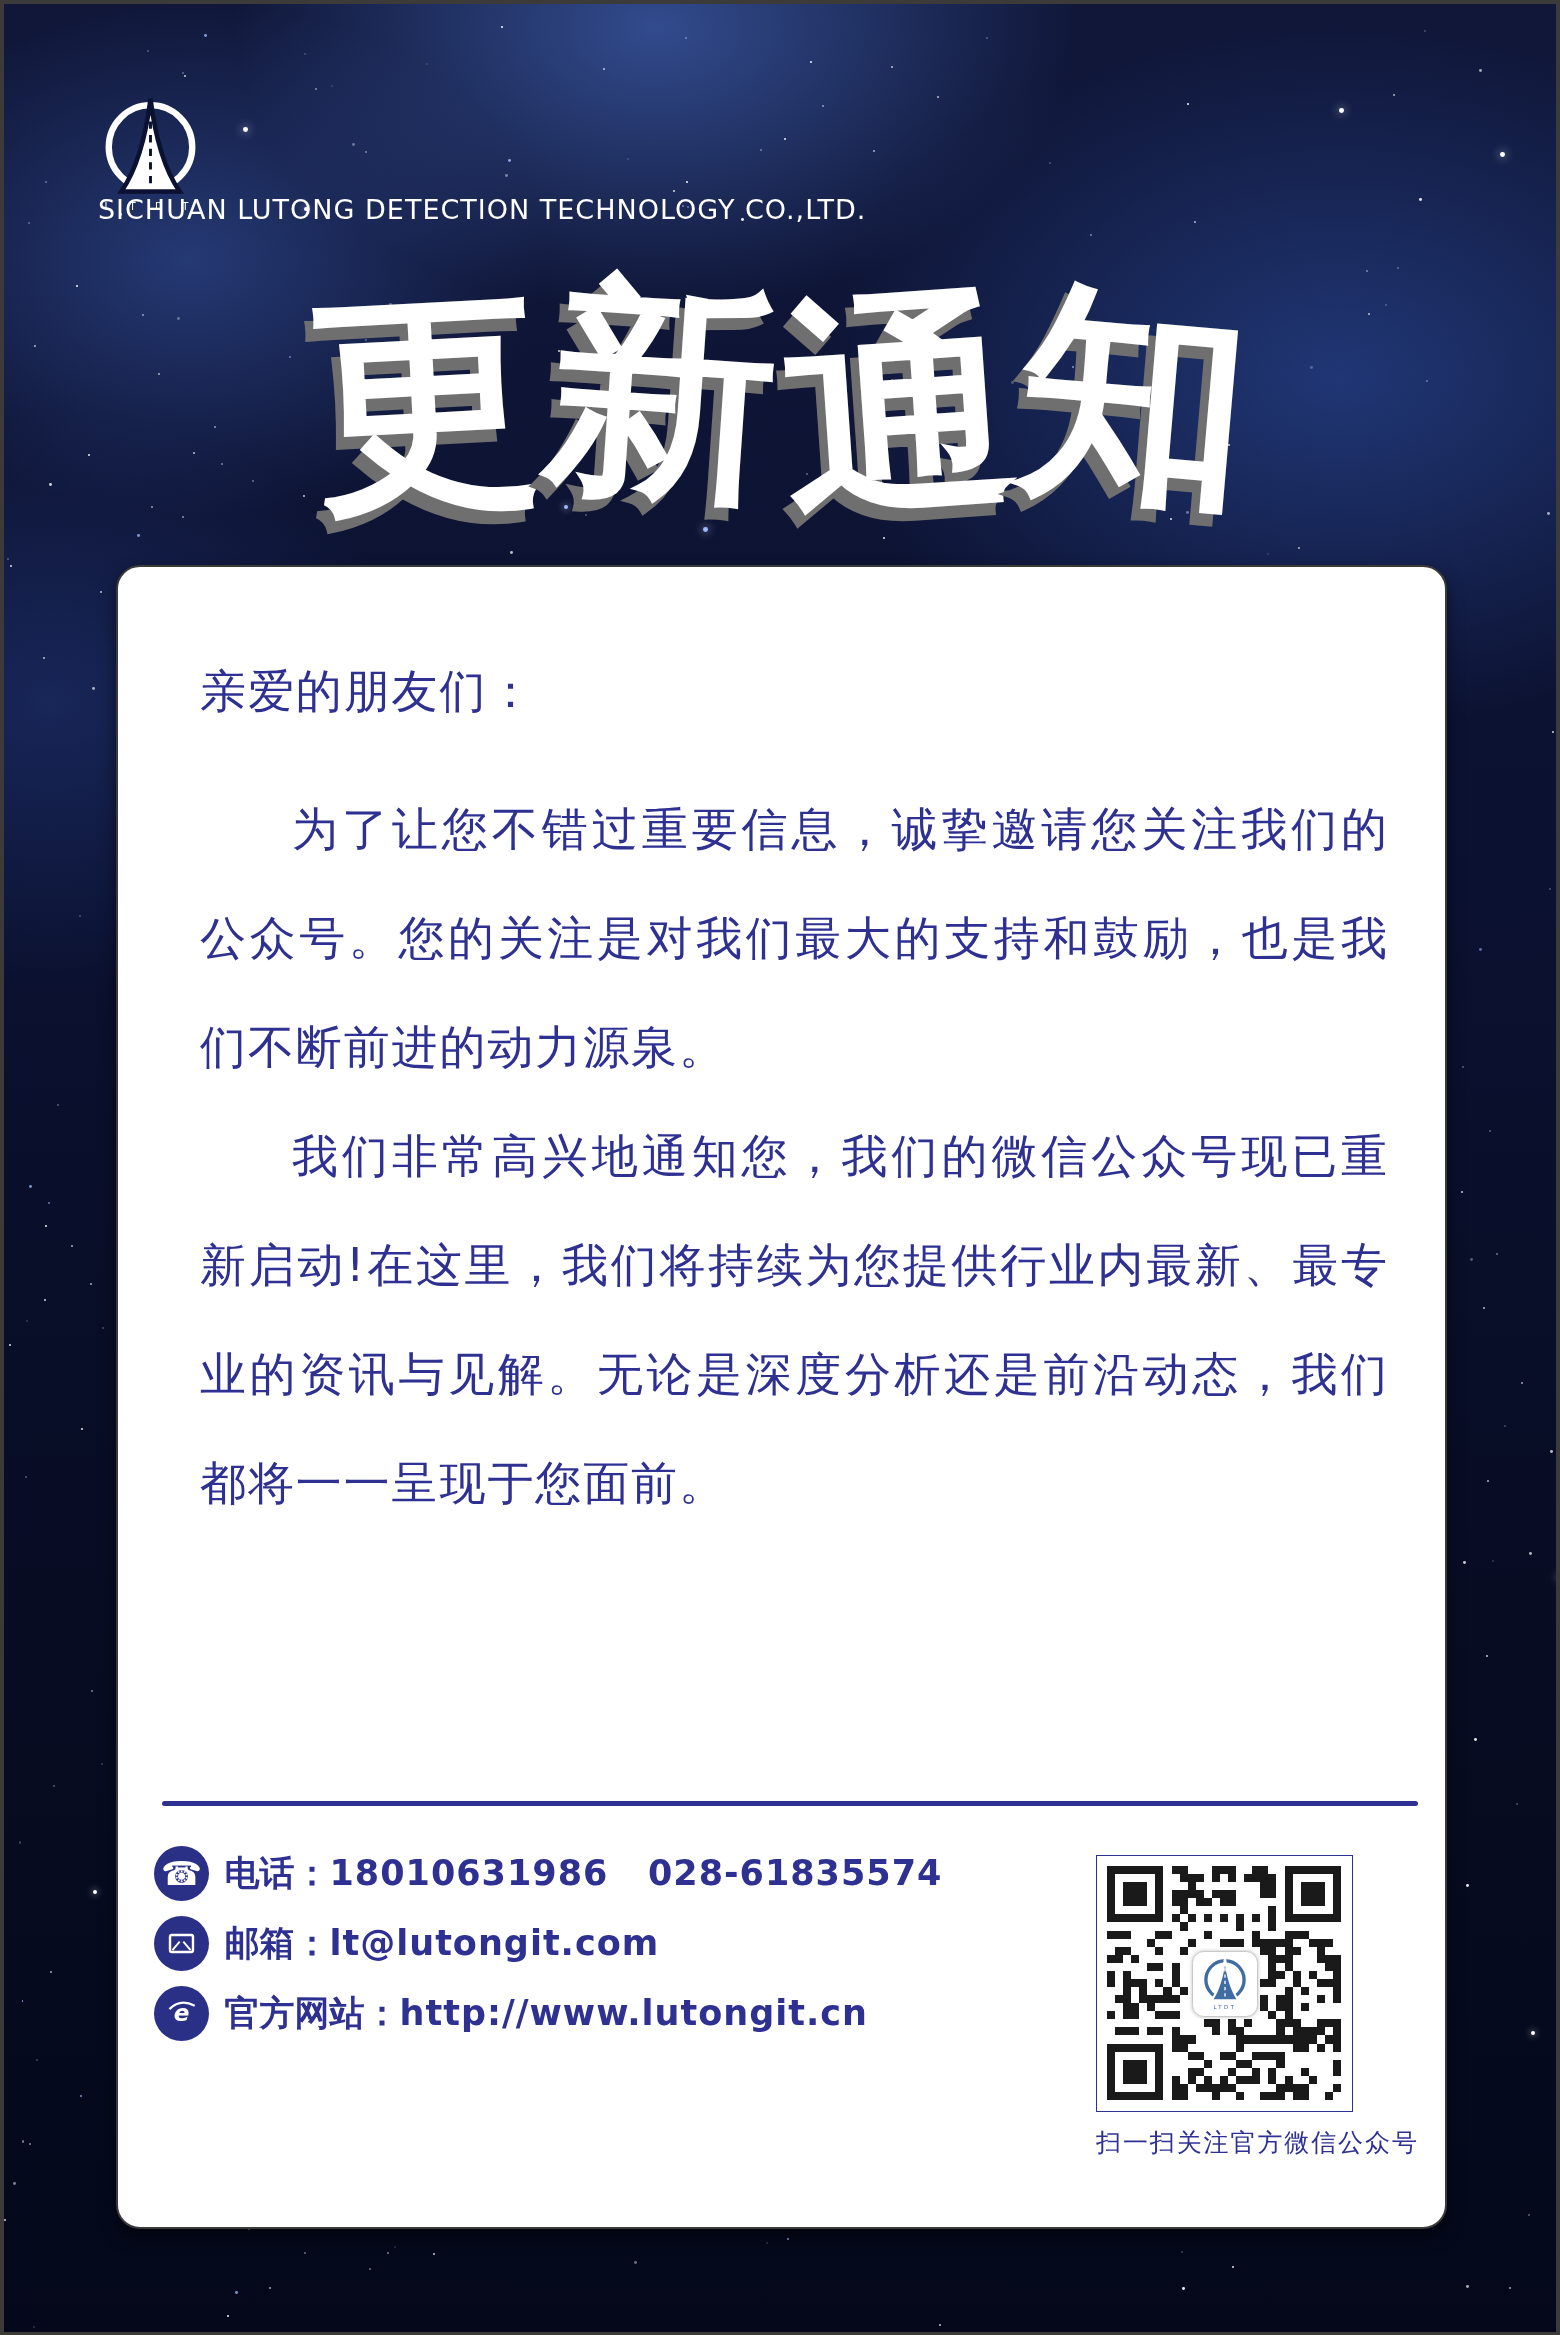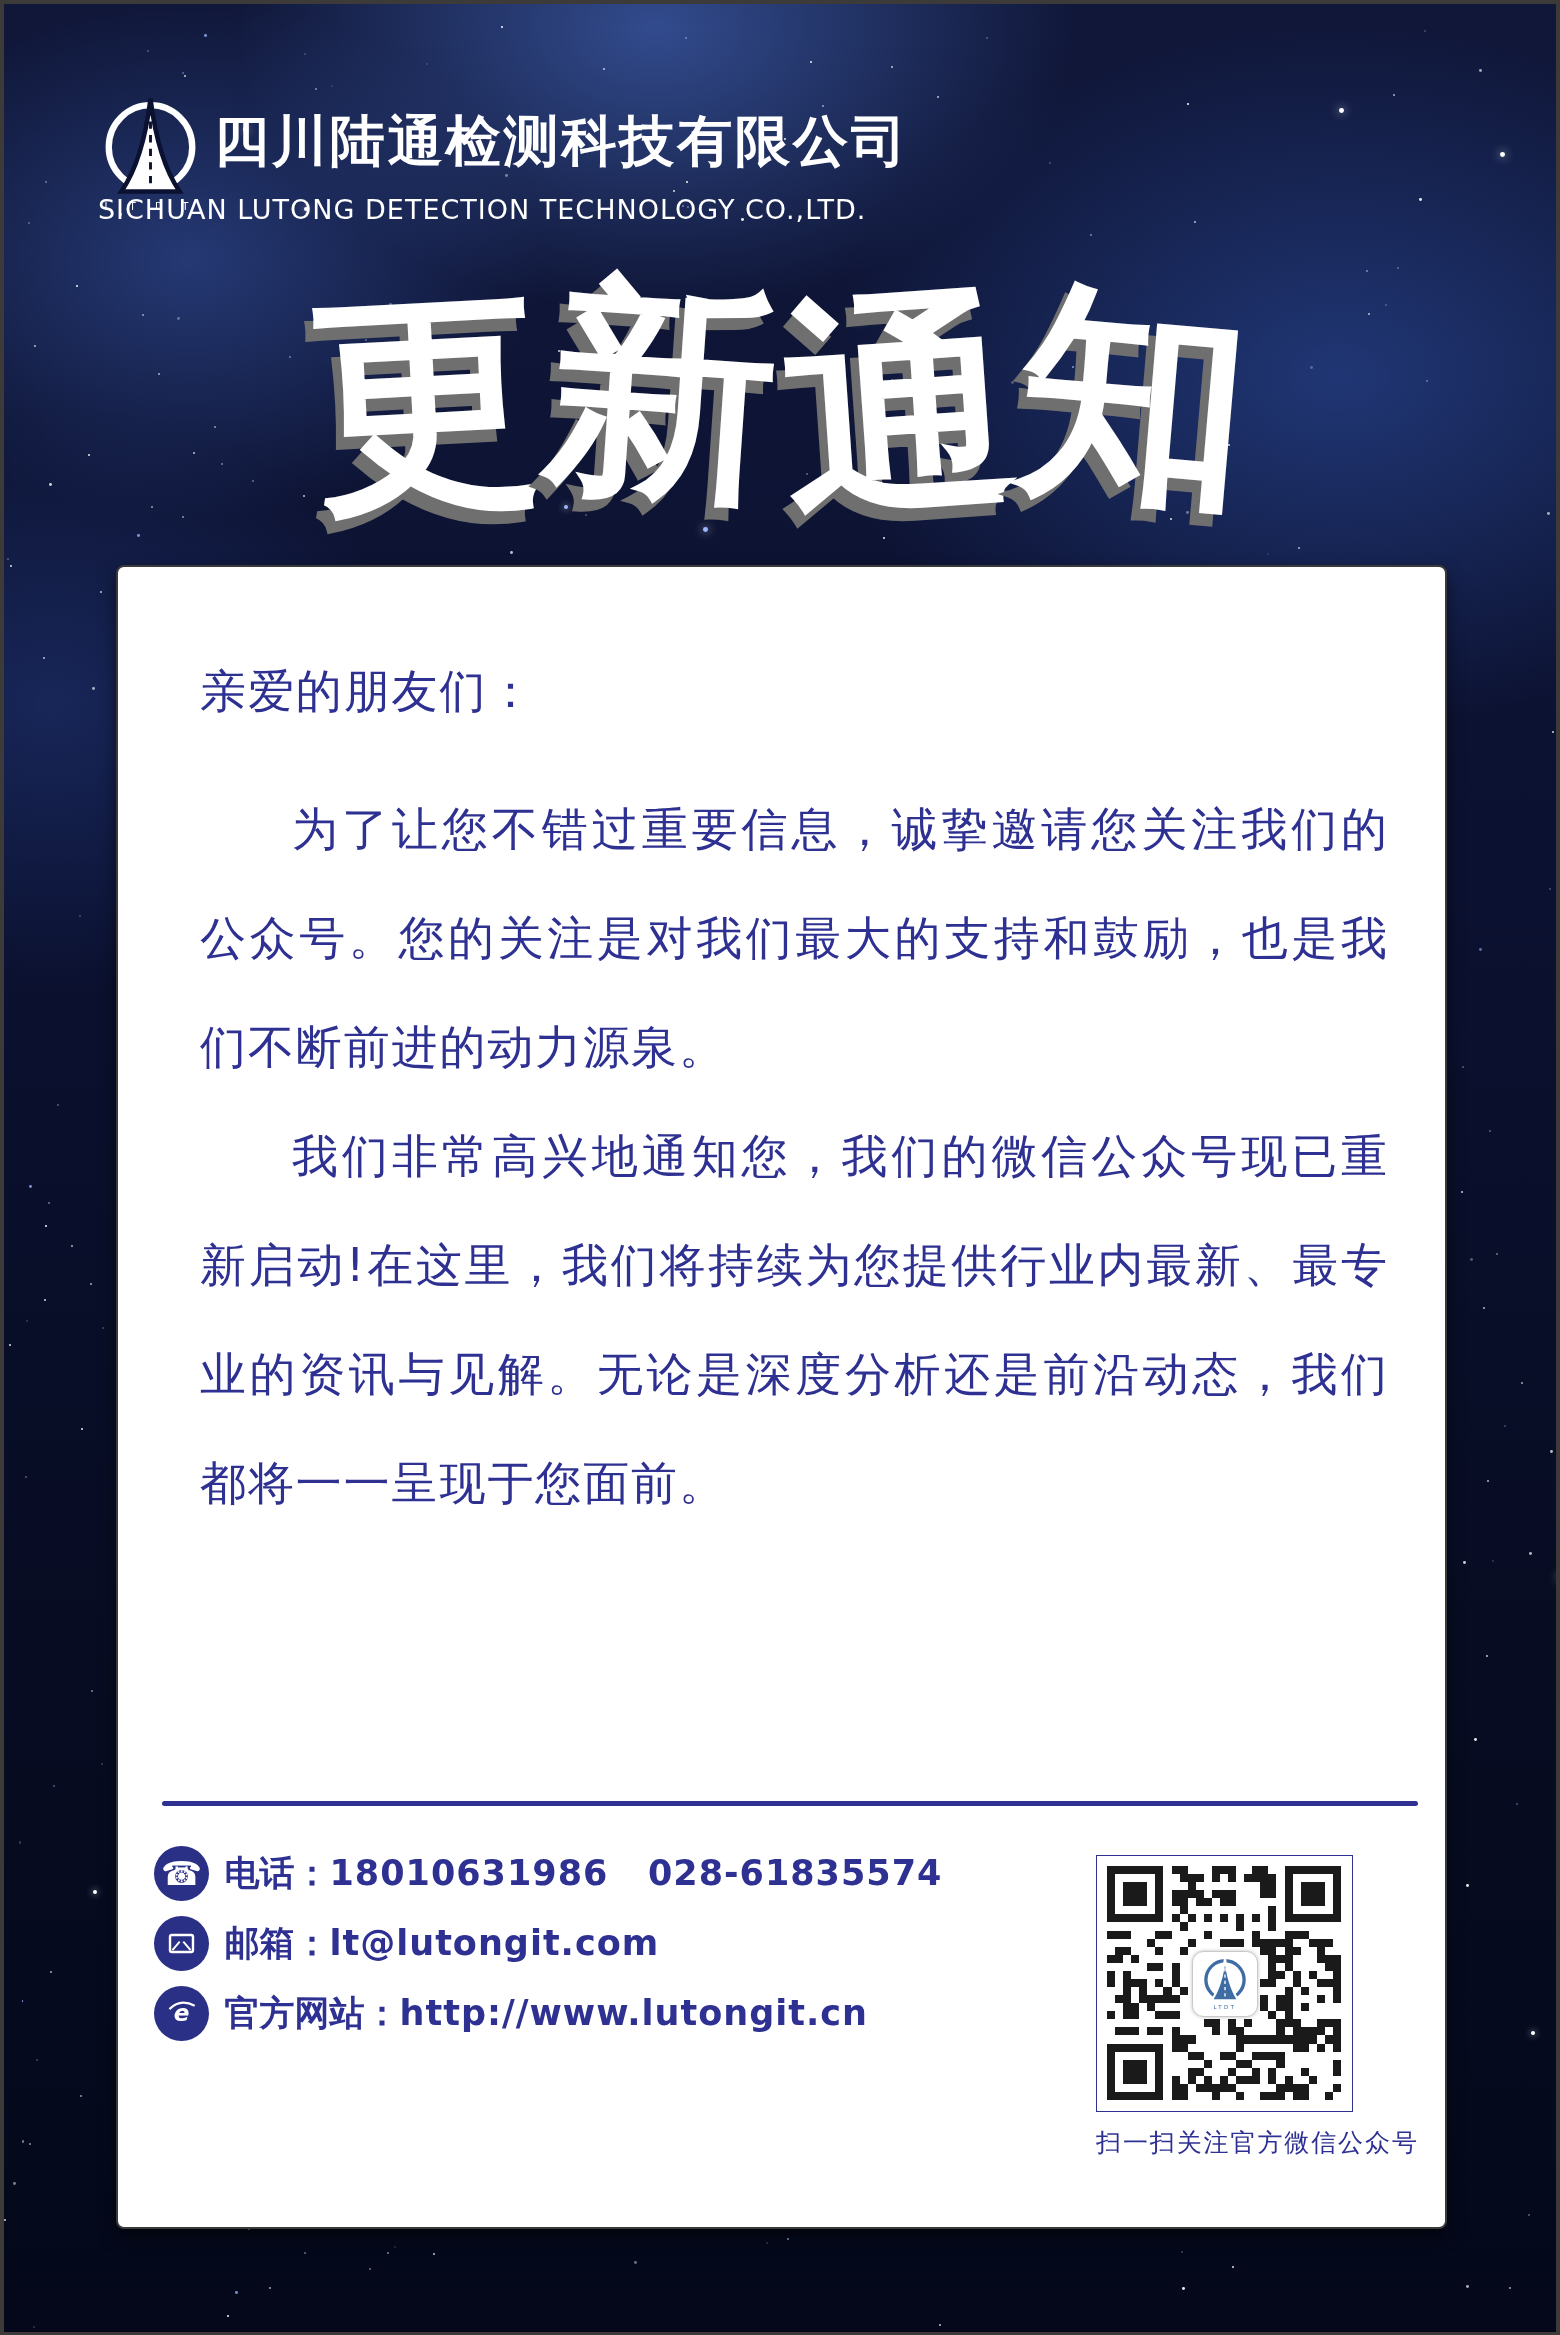--- a/index.html
+++ b/index.html
@@ -36,21 +36,21 @@
     text-shadow:-8.7px 12.6px 0 #6f6f6f;
   }
   .tc0{transform:rotate(-3deg) translateY(3.9px);}
   .tc1{transform:rotate(4deg)  translateY(-5.8px);}
   .tc2{transform:rotate(-4deg) translateY(7.8px);}
   .tc3{transform:rotate(5deg)  translateY(-1.9px);}
 
   
   .card{
     position:absolute;left:112px;top:561px;width:1331px;height:1664px;
-    background:#fff;border:2.9px solid #3a3a3a;border-radius:8px;
+    background:#fff;border:2.9px solid #3a3a3a;border-radius:24px;
     box-sizing:border-box;
     box-shadow:0 7.8px 15.5px rgba(0,0,0,.5);
   }
   .card-text{
     position:absolute;left:82px;right:56px;top:70px;
     color:#2e3192;
     font-size:46px;line-height:109px;
     text-align:justify;
     letter-spacing:1.9px;
   }
@@ -532,21 +532,20 @@
       <div style="left: 1046px; top: 883px; width: 1.9px; height: 1.9px; border-radius: 50%; background: rgb(255, 255, 255); opacity: 0.62;"></div>
     </div>
 
   <div class="brand">
     <svg class="brand-logo" viewBox="0 0 120 130">
       <circle cx="60" cy="55" r="46" fill="none" stroke="#ffffff" stroke-width="7"></circle>
       <path d="M60,2 C56,35 48,75 28,104 L92,104 C72,75 64,35 60,2 Z" fill="#ffffff" stroke="#0b1130" stroke-width="5"></path>
       <line x1="60" y1="12" x2="60" y2="100" stroke="#0b1130" stroke-width="3.2" stroke-dasharray="8 7"></line>
       <text x="60" y="124" text-anchor="middle" font-size="11" letter-spacing="9" fill="#ffffff">L T D T</text>
     </svg>
-    <div class="brand-cn">四川陆通检测科技有限公司</div>
     <div class="brand-en">SICHUAN LUTONG DETECTION TECHNOLOGY CO.,LTD.</div>
   </div>
 
   <div class="big-title">
     <span class="tc0">更</span>
     <span class="tc1">新</span>
     <span class="tc2">通</span>
     <span class="tc3">知</span>
   </div>
 

